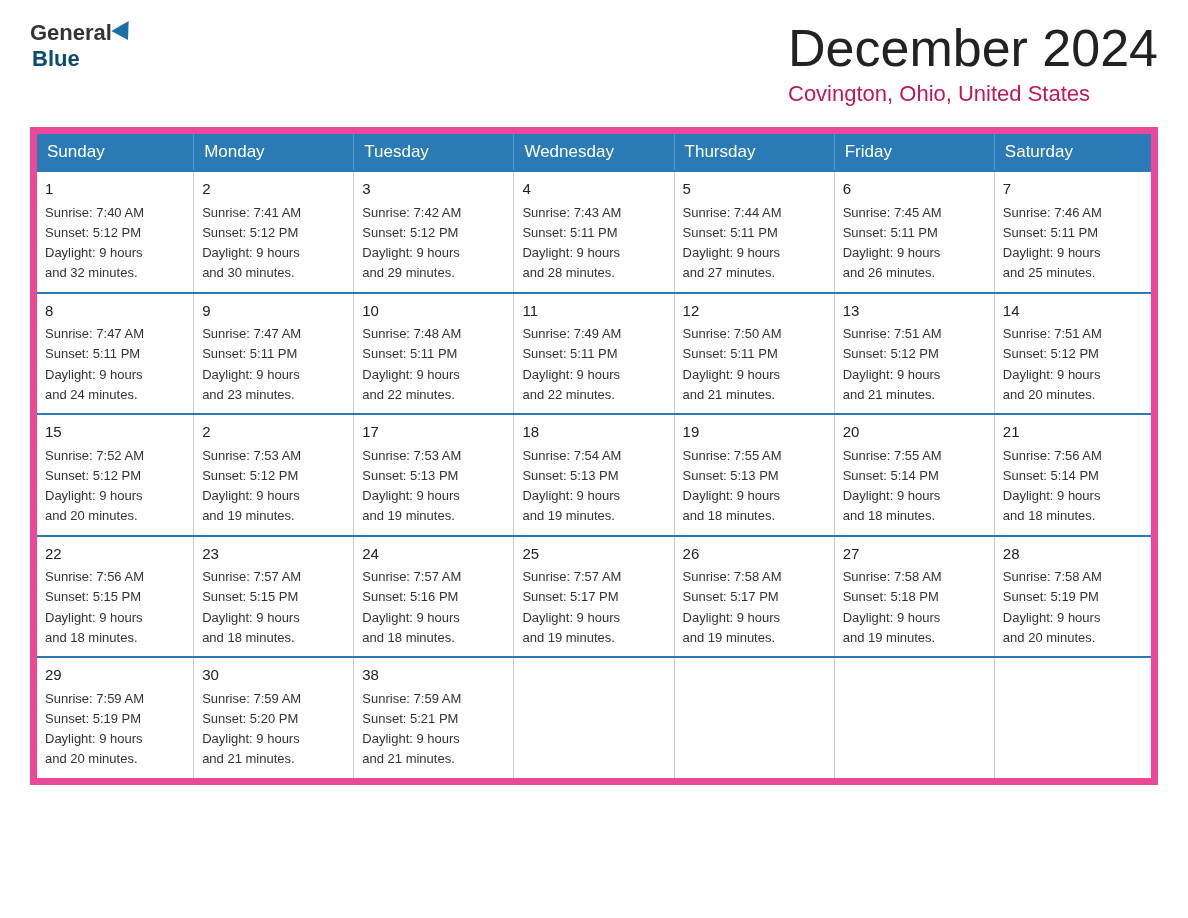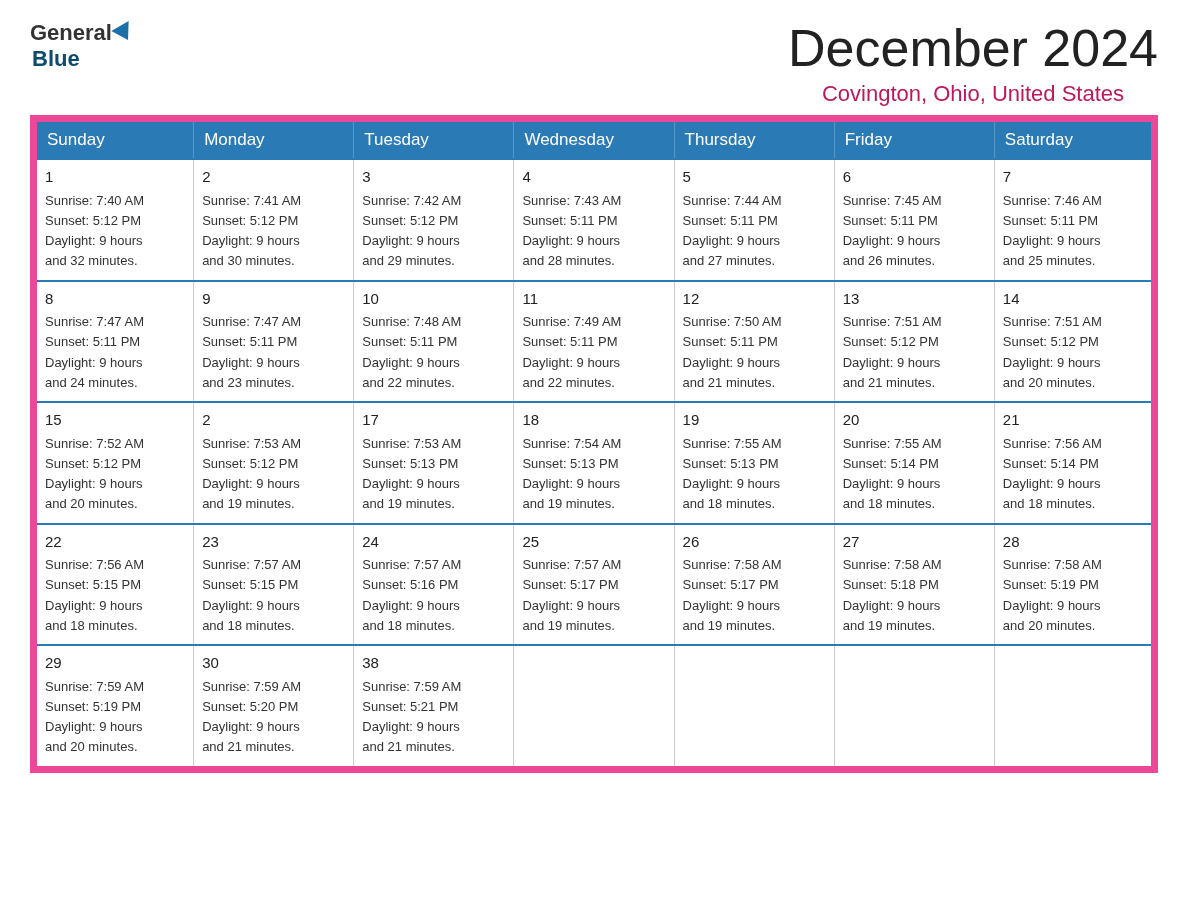--- a/index.html
+++ b/index.html
@@ -7,21 +7,21 @@
       font-family: Arial, sans-serif;
       background: #ffffff;
       width: 1188px;
       min-height: 918px;
       padding: 20px 30px;
     }
     .header {
       display: flex;
       justify-content: space-between;
       align-items: flex-start;
-      margin-bottom: 8px;
+      margin-bottom: 20px;
     }
     .logo {
       display: flex;
       flex-direction: column;
       align-items: flex-start;
     }
     .logo-text {
       display: flex;
       align-items: center;
       font-size: 22px;
@@ -39,21 +39,21 @@
       margin: 0 2px;
       transform: rotate(-30deg);
     }
     .logo-line2 {
       font-size: 22px;
       font-weight: bold;
       color: #0c4a6e;
       margin-left: 2px;
     }
     .title-section {
-      text-align: center;
+      text-align: left;
     }
     .month-title {
       font-size: 52px;
       font-weight: normal;
       color: #222;
       line-height: 1.1;
     }
     .location {
       font-size: 22px;
       color: #be185d;

